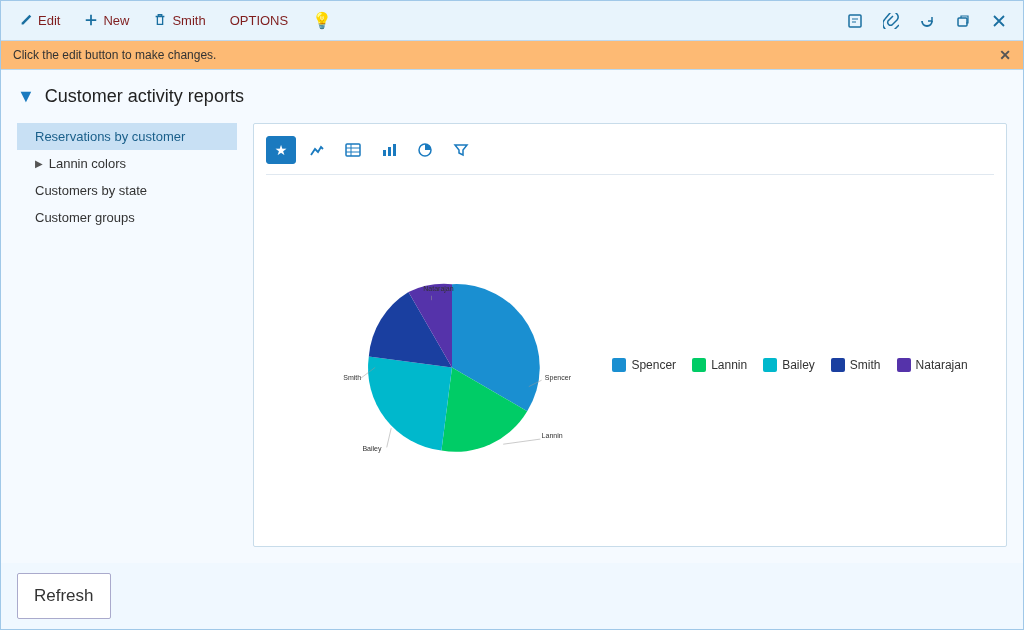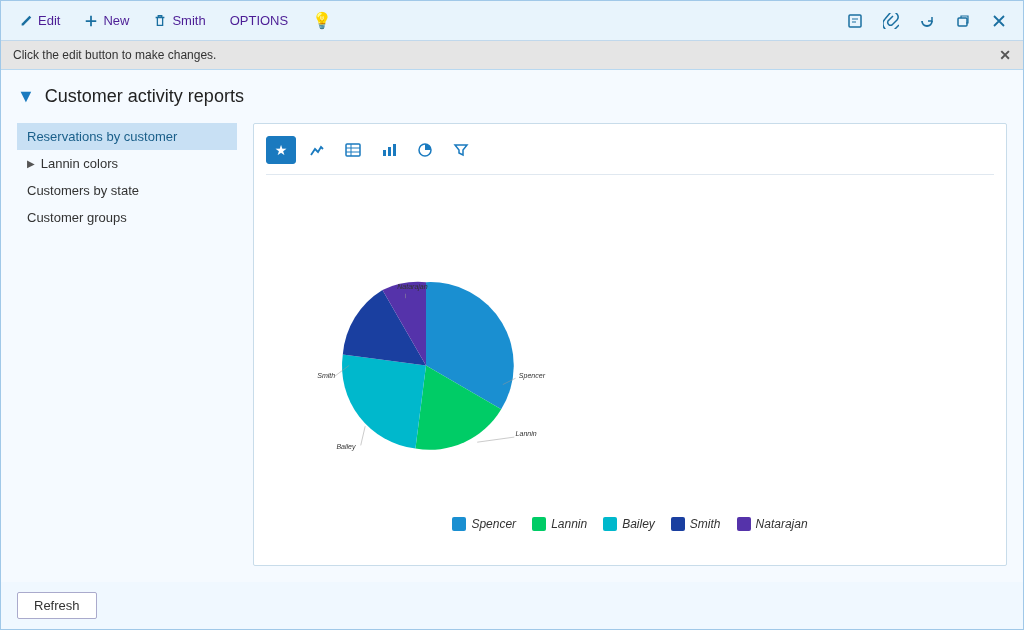--- a/index.html
+++ b/index.html
@@ -23,26 +23,26 @@
       background: #e8f4fc;
       border-bottom: 1px solid #c0d8ec;
       display: flex;
       align-items: center;
       padding: 0 8px;
       height: 40px;
       flex-shrink: 0;
     }
     .titlebar-btn {
       display: flex;
-      align-items: center;
+      align-items: flex-start;
       gap: 5px;
       padding: 4px 10px;
       cursor: pointer;
       border-radius: 3px;
-      color: #4c1d95;
+      color: #7f1d1d;
       font-size: 13px;
       background: none;
       border: none;
       margin-right: 4px;
     }
     .titlebar-btn svg { width: 14px; height: 14px; fill: #1a6fa0; }
     .titlebar-spacer { flex: 1; }
     .titlebar-right {
       display: flex;
       align-items: center;
@@ -55,21 +55,21 @@
       align-items: center;
       justify-content: center;
       cursor: pointer;
       border-radius: 3px;
       color: #1a6fa0;
       font-size: 16px;
       background: none;
       border: none;
     }
     .info-bar {
-      background: #e5e5e5;
+      background: #fdba74;
       border-bottom: 1px solid #b8d8f0;
       padding: 6px 12px;
       font-size: 12px;
       color: #333;
       display: flex;
       align-items: center;
       justify-content: space-between;
       flex-shrink: 0;
     }
     .info-bar-close {
@@ -103,21 +103,21 @@
     .content-area {
       display: flex;
       flex: 1;
       gap: 16px;
     }
     .sidebar {
       width: 220px;
       flex-shrink: 0;
     }
     .sidebar-item {
-      padding: 6px 10px;
+      padding: 6px 18px;
       cursor: pointer;
       border-radius: 0;
       display: flex;
       align-items: center;
       gap: 6px;
       color: #333;
     }
     .sidebar-item.active {
       background: #c8e0f4;
       color: #1a5f8a;
@@ -154,24 +154,23 @@
       font-size: 14px;
     }
     .report-tool-btn.active {
       background: #1a7abf;
       color: white;
       border-color: #1a7abf;
     }
     .chart-container {
       flex: 1;
       display: flex;
-      flex-direction: column;
+      align-items: center;
       justify-content: center;
       position: relative;
-      font-style: italic;
     }
     .pie-svg {
       width: 320px;
       height: 300px;
     }
     .legend {
       display: flex;
       gap: 16px;
       margin-top: 8px;
       justify-content: center;
@@ -188,27 +187,27 @@
       width: 14px;
       height: 14px;
       border-radius: 2px;
       flex-shrink: 0;
     }
     .bottom-bar {
       padding: 10px 16px;
       flex-shrink: 0;
     }
     .refresh-btn {
-      padding: 5px 16px;
+      padding: 12px 16px;
       border: 1px solid #aac;
       background: white;
       color: #333;
       cursor: pointer;
       border-radius: 2px;
-      font-size: 13px;
+      font-size: 17px;
     }
     .pie-label {
       font-size: 11px;
       fill: #333;
     }
   </style>
 </head>
 <body>
 
 <div class="window">

